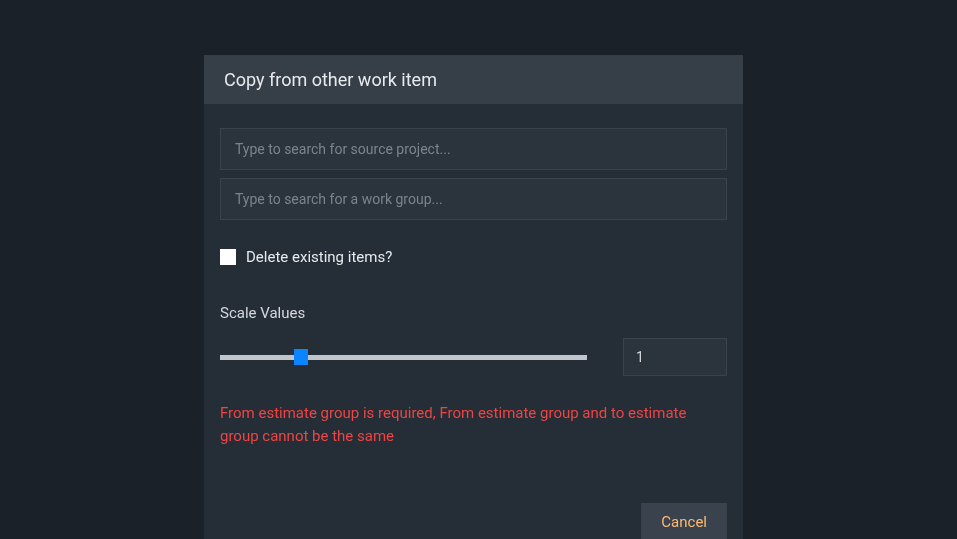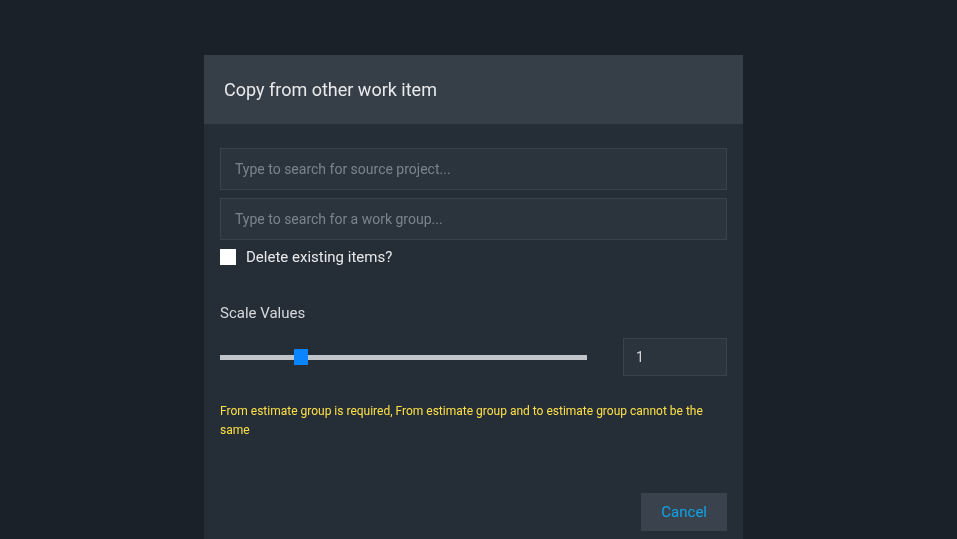--- a/index.html
+++ b/index.html
@@ -17,21 +17,21 @@
     }
     .dialog {
       position: absolute;
       left: 204px;
       top: 55px;
       width: 539px;
       background: #252d36;
     }
     .dialog-header {
       background: #363e47;
-      padding: 24px 20px;
+      padding: 14px 20px;
       font-size: 18px;
       font-weight: 400;
       color: #e8eaed;
     }
     .dialog-body {
       padding: 24px 16px 16px 16px;
     }
     .field-input {
       width: 100%;
       background: #2b333c;
@@ -42,20 +42,21 @@
       margin-bottom: 8px;
       outline: none;
       font-family: inherit;
     }
     .field-input::placeholder {
       color: #7b848e;
     }
     .checkbox-row {
       display: flex;
       align-items: center;
+      margin-top: 20px;
       gap: 10px;
     }
     .checkbox {
       width: 16px;
       height: 16px;
       background: #ffffff;
       border: none;
       cursor: pointer;
       flex-shrink: 0;
     }
@@ -99,36 +100,36 @@
       width: 104px;
       background: #2b333c;
       border: 1px solid #3a434d;
       color: #d5d9dd;
       font-size: 14px;
       padding: 10px 12px;
       outline: none;
       font-family: inherit;
     }
     .error-text {
-      font-size: 12px;
-      color: #fde047;
+      font-size: 15px;
+      color: #ef4444;
       margin-top: 26px;
       line-height: 1.55;
     }
     .dialog-footer {
       display: flex;
       justify-content: flex-end;
       gap: 12px;
       padding: 18px 16px 16px 16px;
       margin-top: 20px;
     }
     .btn {
       background: #3a434d;
       border: none;
-      color: #0ea5e9;
+      color: #fdba74;
       font-size: 15px;
       padding: 10px 20px;
       cursor: pointer;
       font-family: inherit;
     }
   </style>
 </head>
 <body>
 
 <div class="dialog">

